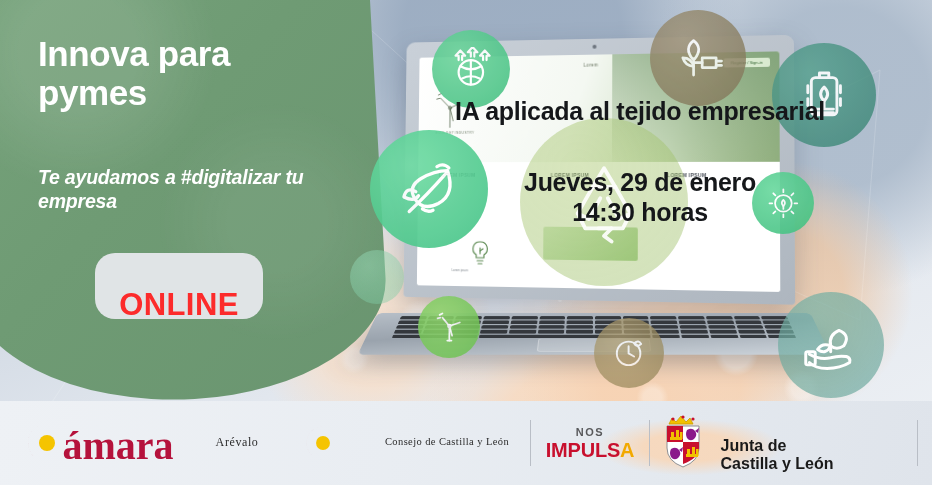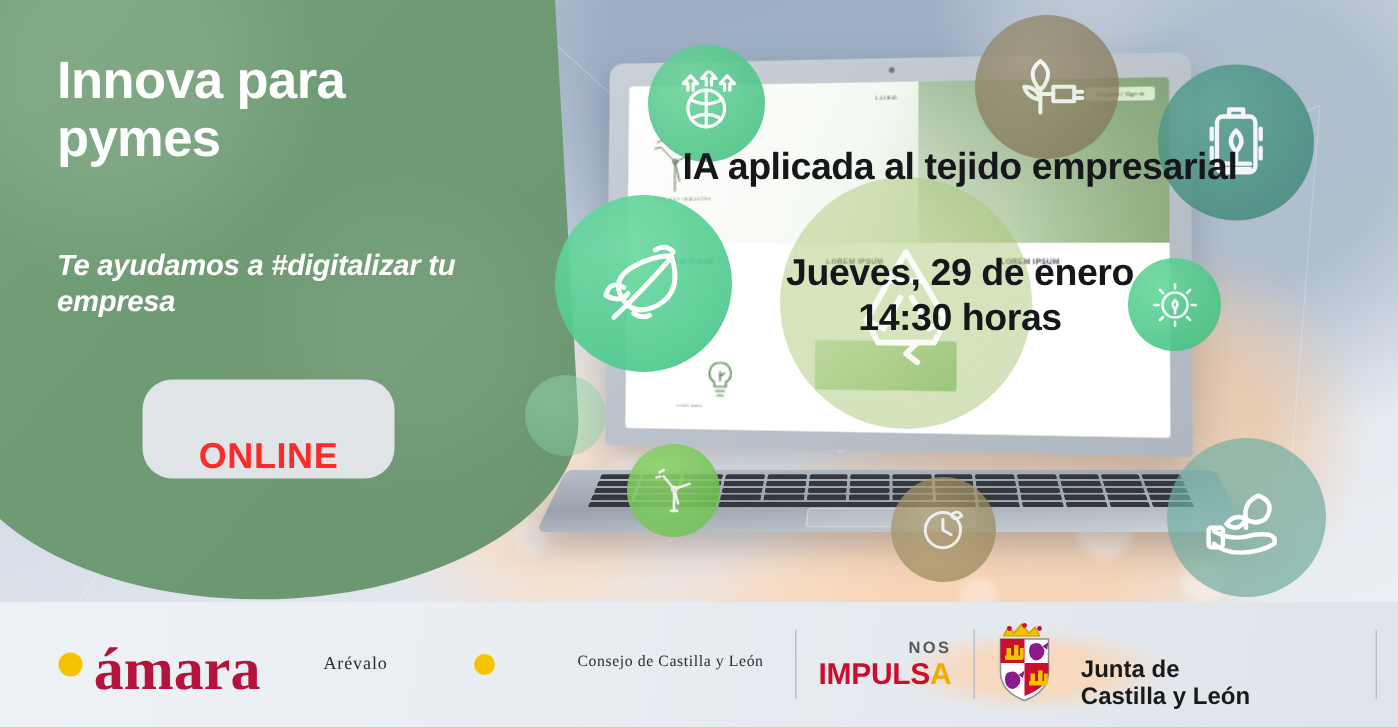--- a/index.html
+++ b/index.html
@@ -110,21 +110,21 @@
   .headline { color:#fff; font-size:35px; font-weight:bold; line-height:1.12;
               letter-spacing:-.4px; }
   .subline { color:#fff; font-size:19.5px; font-weight:bold; font-style:italic;
              line-height:1.22; margin-top:54px; letter-spacing:-.2px; }
 
   .online-btn {
     position:absolute; left:95px; top:253px; width:168px; height:66px;
     background:#e0e4e6; border-radius:20px; z-index:7;
     display:flex; align-items:center; justify-content:center;
   }
-  .online-btn span { color:#fc2b2b; font-size:24px; font-weight:bold; letter-spacing:.4px;margin-top:37px; }
+  .online-btn span { color:#fc2b2b; font-size:31px; font-weight:bold; letter-spacing:.4px;margin-top:37px; }
 
   
   .centre { position:absolute; left:430px; top:96px; width:420px; text-align:center; z-index:9; }
   .c-title { color:#15171a; font-size:25px; font-weight:bold; line-height:1.22;
              letter-spacing:-.3px; }
   .c-when { color:#15171a; font-size:25px; font-weight:bold; line-height:1.22;
             letter-spacing:-.3px; margin-top:40px; }
 
   
   .bub { position:absolute; border-radius:50%; display:flex; align-items:center;
@@ -172,21 +172,21 @@
 
   
   .cam-logo { display:flex; flex-direction:row; align-items:center; line-height:1;gap:42px; }
   .cam-row { display:flex; align-items:flex-end; }
   .cam-mark { position:relative; display:inline-block; }
   .cam-mark svg { display:block; }
   .cam-word { font-family:"Liberation Serif", serif; color:#b5123c; font-weight:bold; }
   .cam-sub { font-family:"Liberation Serif", serif; color:#2b2b2b; }
 
   
-  .impulsa { line-height:1; text-align:right; }
+  .impulsa { line-height:1; text-align:center; }
   .imp-nos { font-size:11px; font-weight:bold; color:#58595b; letter-spacing:1.6px; }
   .imp-main { font-size:20px; font-weight:bold; letter-spacing:-.2px; margin-top:2px; }
   .imp-main .r { color:#c8102e;margin-top:28px; }
   .imp-main .y { color:#f2a900; }
 
   
   .icecyl { line-height:1; text-align:left; }
   .ice-main { font-size:27px; font-weight:bold; letter-spacing:-1px; }
   .ice-i { color:#b01a7d; }
   .ice-e { color:#ef7d00; } .ice-rest { color:#6e6f71; }

